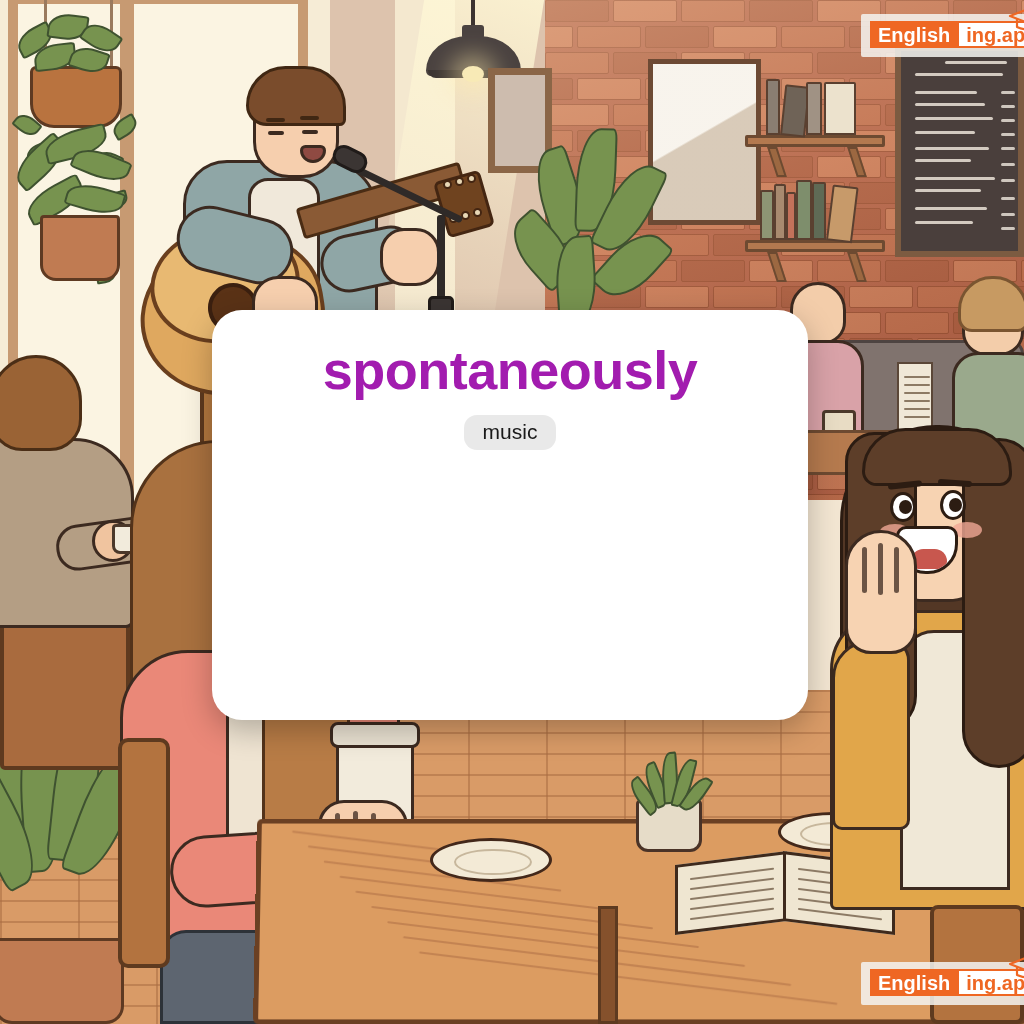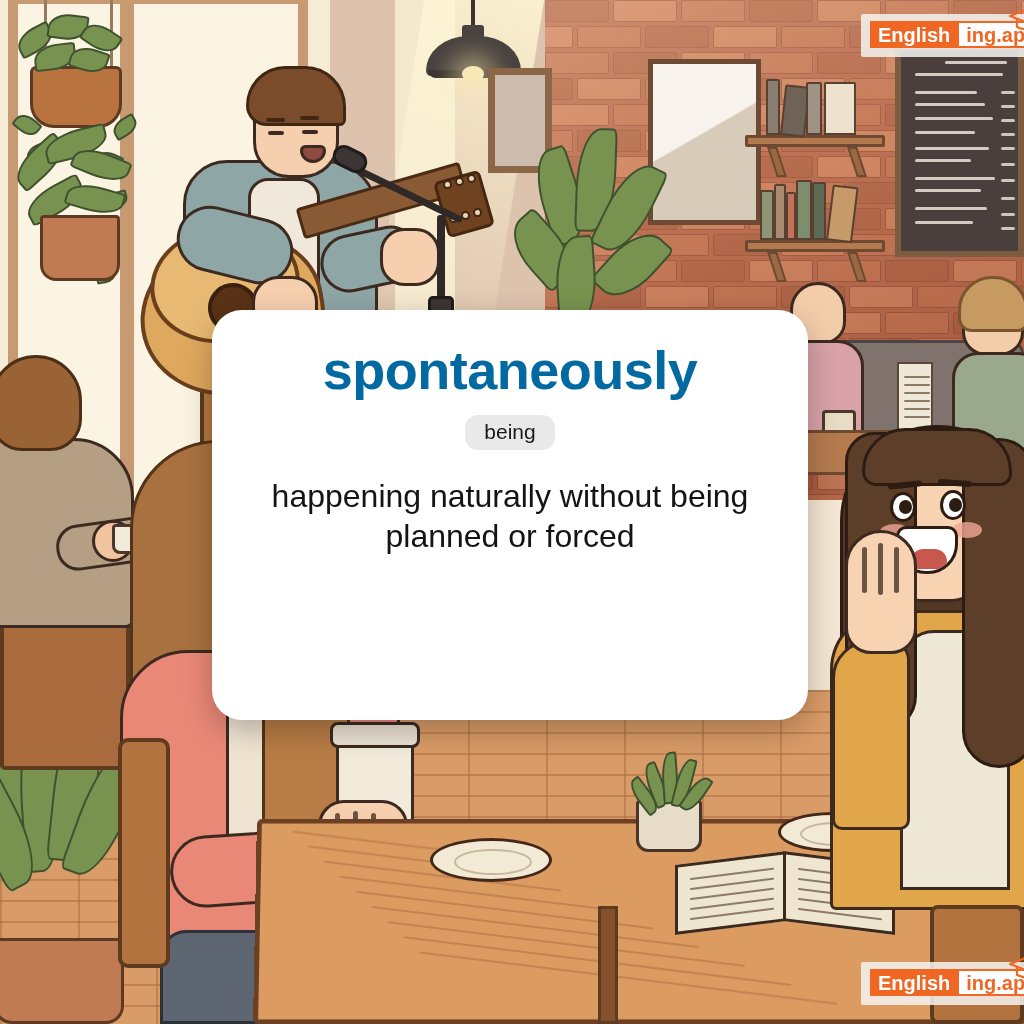--- a/index.html
+++ b/index.html
@@ -174,21 +174,21 @@
   .chairR{position:absolute;left:930px;top:905px;width:94px;height:119px;background:#b3733f;border:4px solid #5e3a1f;border-radius:8px;}
 
   
   .card{
     position:absolute;left:212px;top:310px;width:596px;height:410px;
     background:#ffffff;border-radius:30px;
     box-shadow:0 10px 30px rgba(0,0,0,.25);
     display:flex;flex-direction:column;align-items:center;
     padding:32px 34px 26px;
   }
-  .word{font-size:54px;font-weight:bold;color:#0369a1;letter-spacing:-.5px;line-height:1.05;text-align:right;}
+  .word{font-size:54px;font-weight:bold;color:#a21caf;letter-spacing:-.5px;line-height:1.05;text-align:right;}
   .pos-badge{margin-top:16px;background:#e9e9e9;color:#1a1a1a;font-size:21px;
      padding:6px 19px 8px;border-radius:13px;line-height:1;}
   .definition{margin-top:26px;font-size:32px;color:#141414;text-align:center;line-height:1.26;max-width:520px;}
   .example{margin-top:36px;font-size:28px;font-style:italic;color:#141414;text-align:center;line-height:1.28;max-width:520px;}
 
   
   .logo{position:absolute;background:rgba(245,243,240,.86);padding:7px 9px 9px;border-radius:2px;}
   .logo-inner{display:flex;align-items:stretch;height:27px;}
   .logo-a{background:#ef6723;color:#fff;font-size:20px;font-weight:bold;
      padding:1px 7px 0 8px;display:flex;align-items:center;line-height:1;}
@@ -682,22 +682,21 @@
       <div class="finger" style="left:14px;top:14px;height:46px;"></div>
       <div class="finger" style="left:30px;top:10px;height:52px;"></div>
       <div class="finger" style="left:46px;top:14px;height:46px;"></div>
     </div>
     <div class="chairR"></div>
 
   </div>
 
   <div class="card">
     <div class="word">spontaneously</div>
-    <div class="pos-badge">being</div>
-    <div class="definition">happening naturally without being planned or forced</div>
+    <div class="pos-badge">music</div>
   </div>
 
   <div class="logo logo-tl">
     <svg class="cap" width="42" height="26" viewBox="0 0 42 26">
       <path d="M3 9 L21 2 L39 9 L21 16 Z" fill="none" stroke="#ef6723" stroke-width="2.2" stroke-linejoin="round"></path>
       <path d="M10 12 L10 20 Q21 25 32 20 L32 12" fill="none" stroke="#ef6723" stroke-width="2.2" stroke-linejoin="round"></path>
       <path d="M39 9 L39 19" fill="none" stroke="#ef6723" stroke-width="2.2" stroke-linecap="round"></path>
     </svg>
     <div class="logo-inner">
       <span class="logo-a">English</span>

